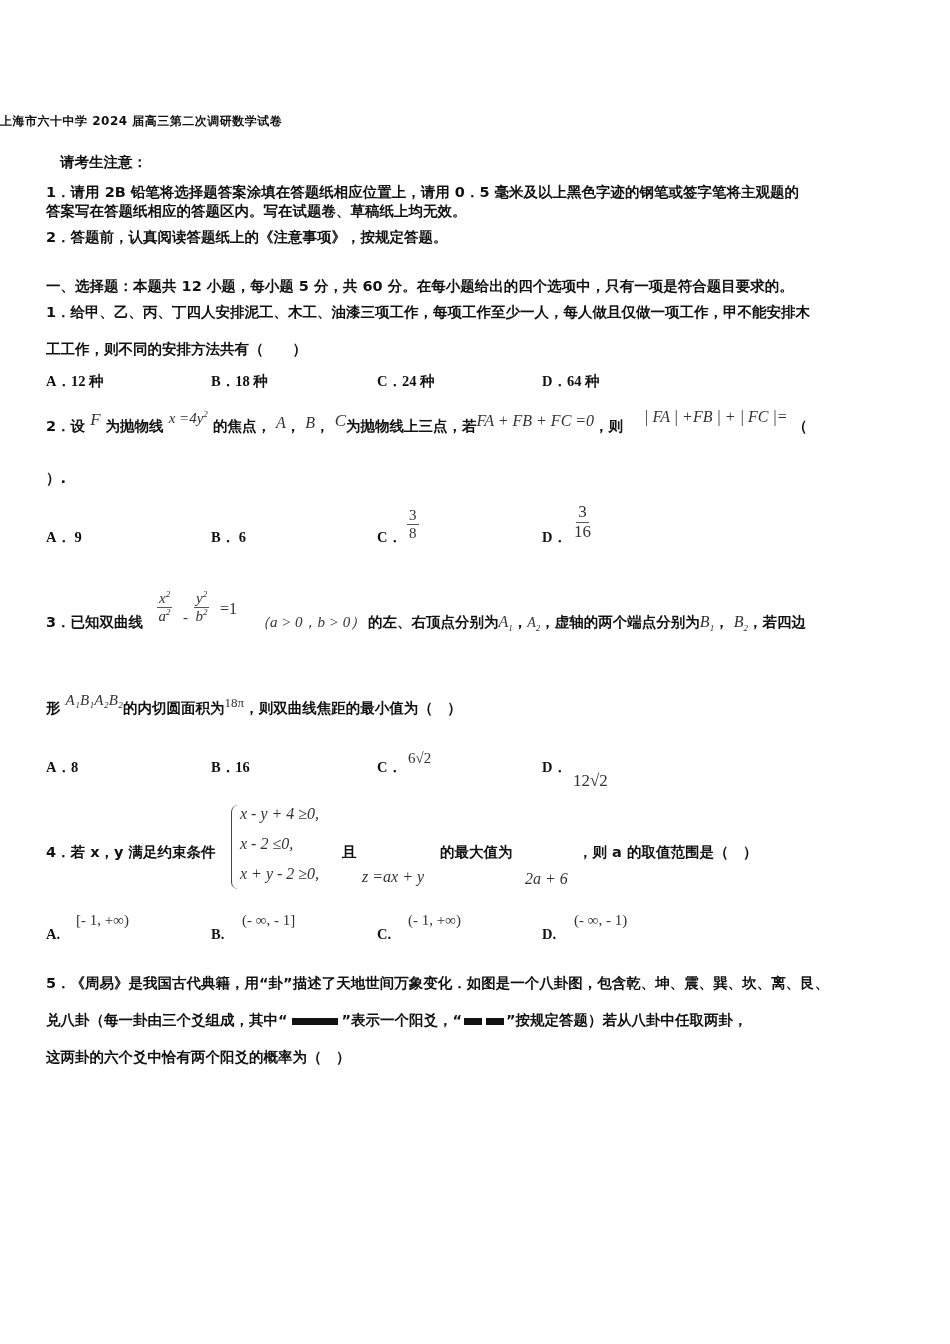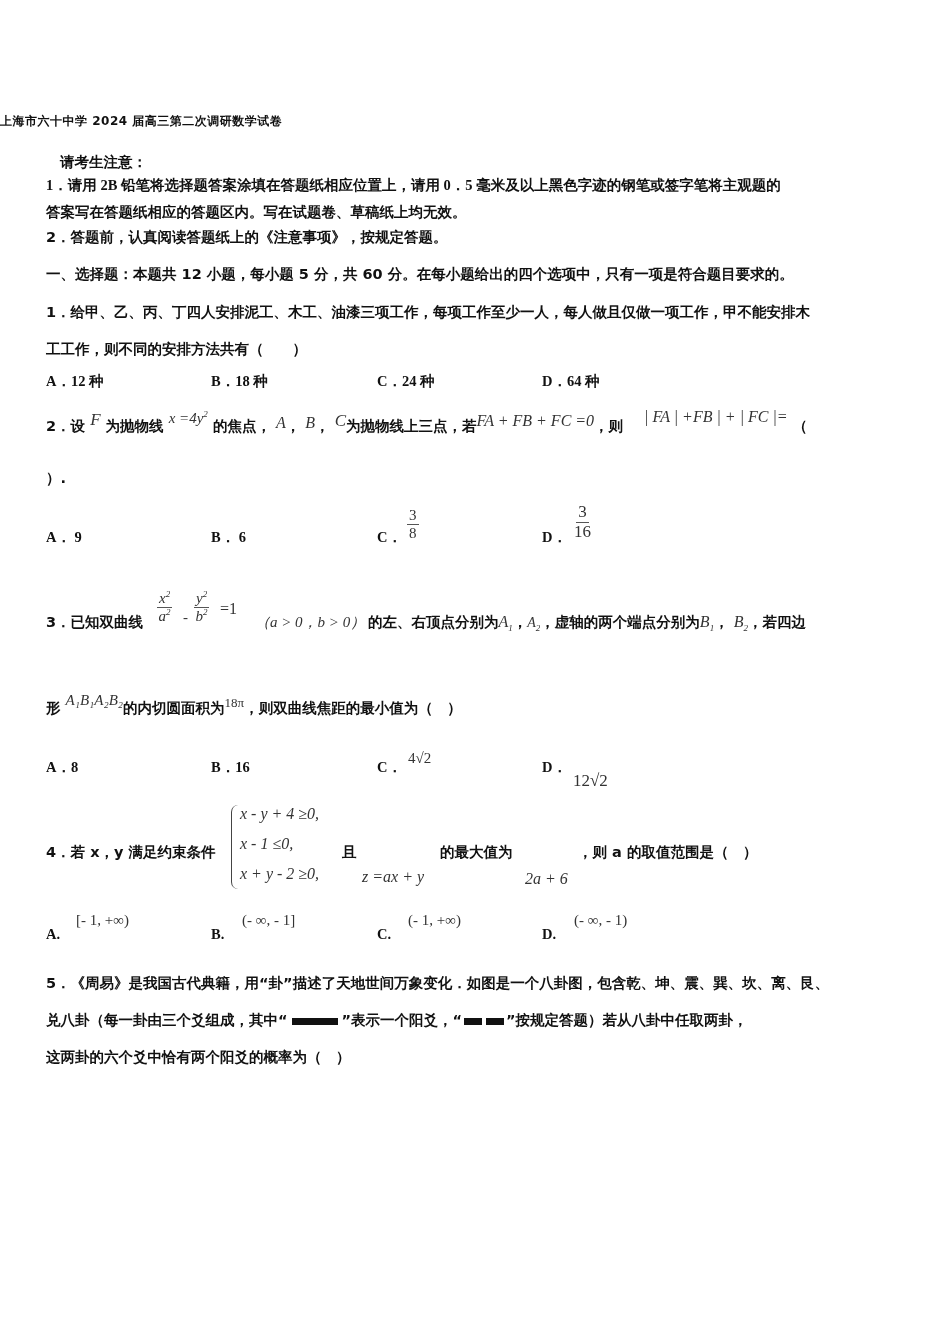--- a/index.html
+++ b/index.html
@@ -33,25 +33,25 @@
     }
     .yang { display: inline-block; width: 46px; height: 7px; background: #111; vertical-align: middle; margin: 0 4px; }
     .yin { display: inline-block; width: 18px; height: 7px; background: #111; vertical-align: middle; margin: 0 2px; }
   </style>
 </head>
 <body>
 
 <div class="abs title">上海市六十中学 2024 届高三第二次调研数学试卷</div>
 
 <div class="abs t" style="left:46px; top:152px;margin-left:14px;">请考生注意：</div>
-<div class="abs t" style="left:46px; top:175px;font-family:Liberation Serif, serif;">1．请用 2B 铅笔将选择题答案涂填在答题纸相应位置上，请用 0．5 毫米及以上黑色字迹的钢笔或签字笔将主观题的</div>
-<div class="abs t" style="left:46px; top:202px;">答案写在答题纸相应的答题区内。写在试题卷、草稿纸上均无效。</div>
+<div class="abs t" style="left:46px; top:182px;">1．请用 2B 铅笔将选择题答案涂填在答题纸相应位置上，请用 0．5 毫米及以上黑色字迹的钢笔或签字笔将主观题的</div>
+<div class="abs t" style="left:46px; top:202px;font-family:Liberation Mono, monospace;">答案写在答题纸相应的答题区内。写在试题卷、草稿纸上均无效。</div>
 <div class="abs t" style="left:46px; top:227px;text-align:right;">2．答题前，认真阅读答题纸上的《注意事项》，按规定答题。</div>
 
-<div class="abs t" style="left:46px; top:264px;">一、选择题：本题共 12 小题，每小题 5 分，共 60 分。在每小题给出的四个选项中，只有一项是符合题目要求的。</div>
+<div class="abs t" style="left:46px; top:276px;">一、选择题：本题共 12 小题，每小题 5 分，共 60 分。在每小题给出的四个选项中，只有一项是符合题目要求的。</div>
 
 <div>
   <div class="abs t" style="left:46px; top:302px;">1．给甲、乙、丙、丁四人安排泥工、木工、油漆三项工作，每项工作至少一人，每人做且仅做一项工作，甲不能安排木</div>
   <div class="abs t" style="left:46px; top:339px;">工工作，则不同的安排方法共有（　　）</div>
   <div class="abs opt" style="left:46px; top:372px;"><span>A．</span><span>12 种</span></div>
   <div class="abs opt" style="left:211px; top:372px;"><span>B．</span><span>18 种</span></div>
   <div class="abs opt" style="left:377px; top:372px;"><span>C．</span><span>24 种</span></div>
   <div class="abs opt" style="left:542px; top:372px;"><span>D．</span><span>64 种</span></div>
 </div>
 
@@ -106,30 +106,30 @@
   <div class="abs t" style="left:368px; top:612px;">
     <span>的左、右顶点分别为</span><span class="math" style="font-size:16px;"><span>A</span><span class="sub">1</span></span><span>，</span><span class="math" style="font-size:14px;"><span>A</span><span class="sub">2</span></span><span>，虚轴的两个端点分别为</span><span class="math" style="font-size:16px;"><span>B</span><span class="sub">1</span></span><span>，</span> <span class="math" style="font-size:16px;"><span>B</span><span class="sub">2</span></span><span>，若四边</span>
   </div>
   <div class="abs t" style="left:46px; top:698px;">
     <span>形</span>
     <span class="math" style="font-size:15px; position:relative; top:-8px;">A₁B₁A₂B₂</span><span>的内切圆面积为</span><span class="mathn" style="font-size:13px; position:relative; top:-6px;">18π</span><span>，则双曲线焦距的最小值为（　）</span>
   </div>
   <div class="abs opt" style="left:46px; top:758px;"><span>A．</span><span>8</span></div>
   <div class="abs opt" style="left:211px; top:758px;"><span>B．</span><span>16</span></div>
   <div class="abs opt" style="left:377px; top:758px;"><span>C．</span></div>
-  <div class="abs mathn" style="left:408px; top:750px; font-size:15px;">4√2</div>
+  <div class="abs mathn" style="left:408px; top:750px; font-size:15px;">6√2</div>
   <div class="abs opt" style="left:542px; top:758px;"><span>D．</span></div>
   <div class="abs mathn" style="left:573px; top:747px; font-size:17px;margin-top:24px;">12√2</div>
 </div>
 
 <div>
   <div class="abs t" style="left:46px; top:842px;">4．若 x，y 满足约束条件</div>
   <div class="abs brace" style="left:231px; top:805px;"></div>
   <div class="abs math" style="left:240px; top:805px; font-size:16px;">x - y + 4 ≥0,</div>
-  <div class="abs math" style="left:240px; top:835px; font-size:16px;">x - 1 ≤0,</div>
+  <div class="abs math" style="left:240px; top:835px; font-size:16px;">x - 2 ≤0,</div>
   <div class="abs math" style="left:240px; top:865px; font-size:16px;">x + y - 2 ≥0,</div>
   <div class="abs t" style="left:342px; top:842px;">且</div>
   <div class="abs math" style="left:362px; top:868px; font-size:16px;">z =ax + y</div>
   <div class="abs t" style="left:440px; top:842px;">的最大值为</div>
   <div class="abs math" style="left:525px; top:870px; font-size:16px;">2a + 6</div>
   <div class="abs t" style="left:578px; top:842px;">，则 a 的取值范围是（　）</div>
   <div class="abs opt" style="left:46px; top:926px;"><span>A.</span></div>
   <div class="abs mathn" style="left:76px; top:912px; font-size:15px;">[- 1, +∞)</div>
   <div class="abs opt" style="left:211px; top:926px;"><span>B.</span></div>
   <div class="abs mathn" style="left:242px; top:912px; font-size:15px;">(- ∞, - 1]</div>

